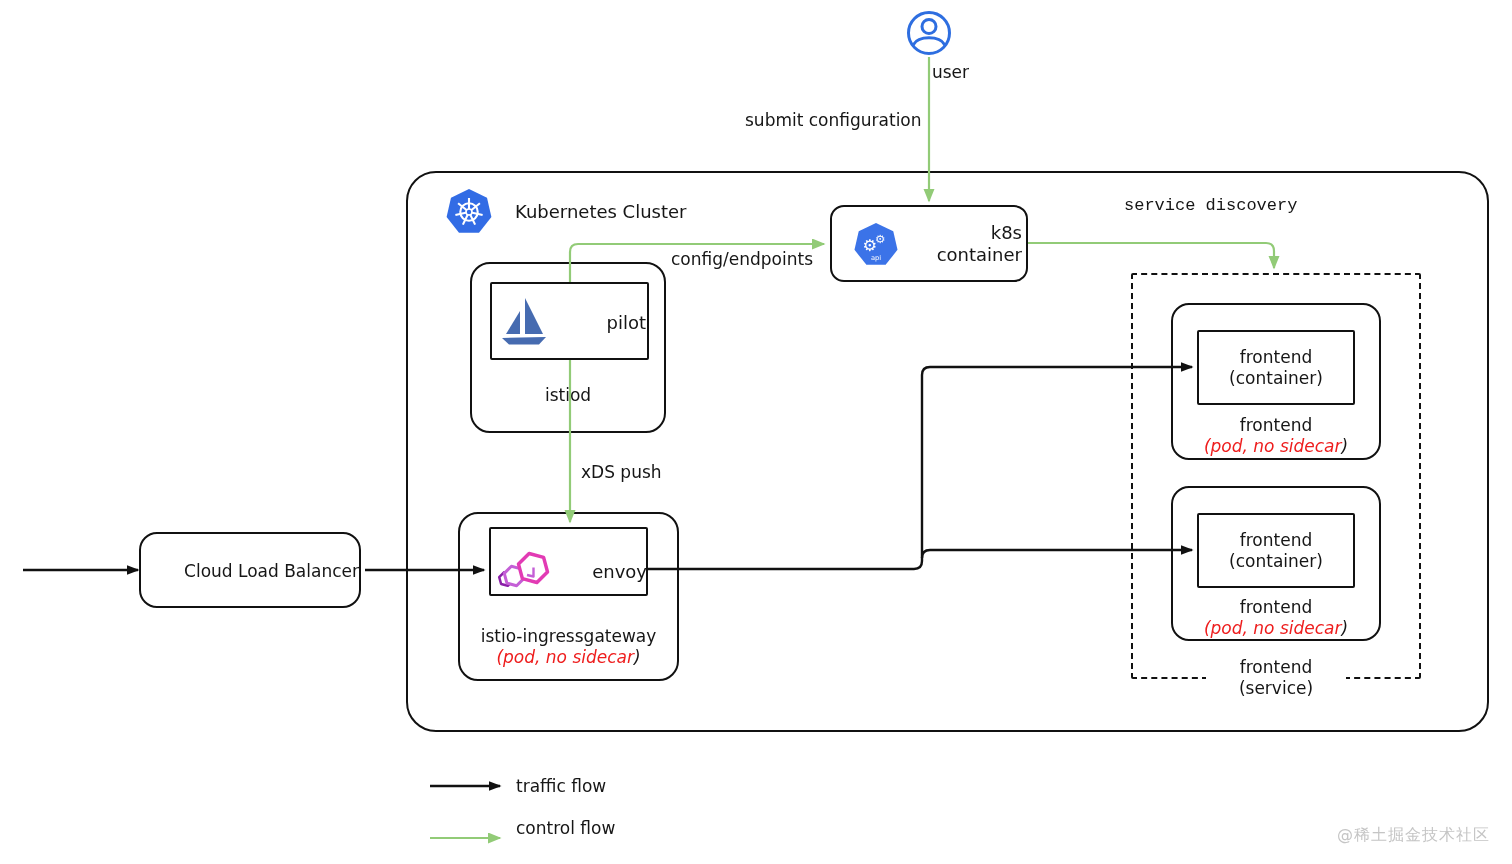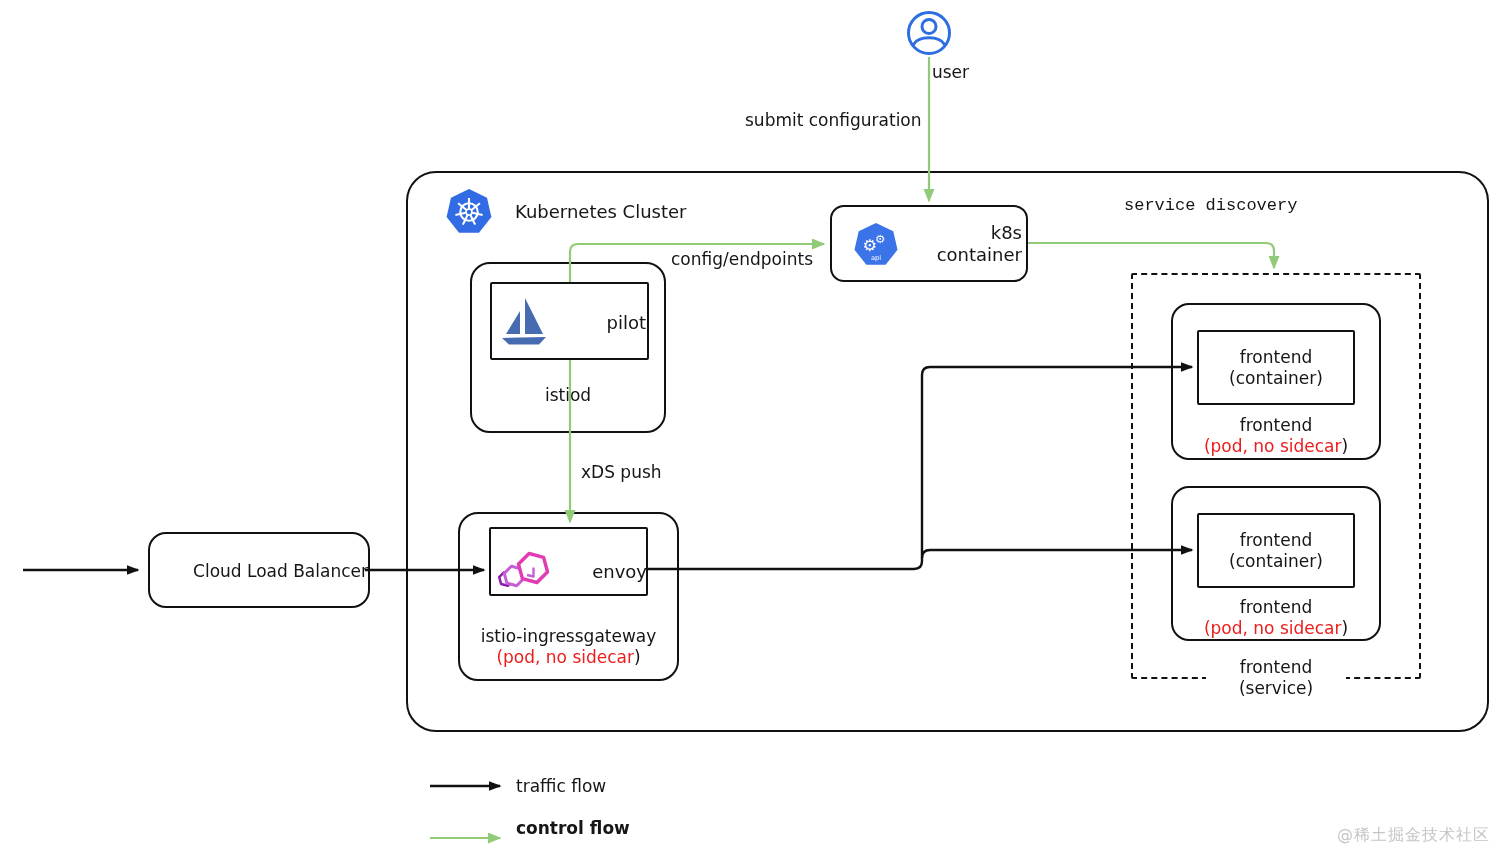--- a/index.html
+++ b/index.html
@@ -12,21 +12,21 @@
   .box { position:absolute; background:#ffffff; border:2.5px solid #111111; }
   .rounded-lg { border-radius:30px; }
   .rounded-md { border-radius:20px; }
   .rounded-sm { border-radius:14px; }
   .sharp { border-radius:2px; }
   .dashed { border-style:dashed; }
   
   .lbl { position:absolute; text-align:right; font-size:17px; line-height:21px; white-space:nowrap; }
   .lbl-lg { font-size:18px; }
   .red { color:#ee1d1d; }
-  .note { font-size:16.5px; line-height:21px; }
+  .note { font-size:16.5px; line-height:21px;font-style:italic; }
   .caption { position:absolute; left:0; right:0; text-align:center; font-size:17px; line-height:21px; }
   
   svg.wires { position:absolute; left:0; top:0; z-index:40; pointer-events:none; }
   
   .icon { position:absolute; }
   .watermark { position:absolute; right:22px; bottom:18px; font-size:16px; color:#c5c5c5; letter-spacing:1px;text-align:center; }
   .svc-label { position:absolute; z-index:45; background:#ffffff; padding:0 8px; text-align:center;
                font-size:17px; line-height:21px; }
   .legend-text { position:absolute; font-size:17px; white-space:nowrap; }
 </style>
@@ -100,21 +100,21 @@
       <svg width="58" height="52" viewBox="0 0 58 52">
         <polygon points="15.8,34.8 10.8,39.8 4.1,38 2.2,31.2 7.2,26.2 13.9,28" fill="none" stroke="#8b1fa8" stroke-width="2.5" stroke-linejoin="round"></polygon>
         <polygon points="26.7,32.6 19.6,39.7 9.9,37.1 7.3,27.4 14.4,20.3 24.1,22.9" fill="#ffffff" stroke="#c45fd6" stroke-width="3" stroke-linejoin="round"></polygon>
         <polygon points="50.5,25.9 39.9,36.5 25.4,32.6 21.5,18.1 32.1,7.5 46.6,11.4" fill="#ffffff" stroke="#e23bb4" stroke-width="3.5" stroke-linejoin="round"></polygon>
         <polyline points="30,29 36.5,30.5 36.5,21.5" fill="none" stroke="#c45fd6" stroke-width="2.4" stroke-linejoin="round"></polyline>
       </svg>
     </div>
     <div class="lbl lbl-lg" style="left:66px; top:32px; width:90px;">envoy</div>
   </div>
 
-  <div class="box rounded-sm" style="left:148px; top:532px; width:222px; height:76px; border-radius:18px; z-index:5;">
+  <div class="box rounded-sm" style="left:139px; top:532px; width:222px; height:76px; border-radius:18px; z-index:5;">
     <div class="lbl" style="left:0; top:27px; width:100%;">Cloud Load Balancer</div>
   </div>
 
   <div class="box dashed" style="left:1131px; top:273px; width:290px; height:406px; border-radius:2px; z-index:4;"></div>
 
   <div class="box rounded-md" style="left:1171px; top:303px; width:210px; height:157px; border-radius:18px; z-index:5;">
     <div class="caption" style="top:110px;">frontend</div>
     <div class="caption note" style="top:131px;"><span class="red">(pod, no sidecar</span><span>)</span></div>
   </div>
   <div class="box sharp" style="left:1197px; top:330px; width:158px; height:75px; z-index:6;">
@@ -162,17 +162,17 @@
     <g stroke="#111111" stroke-width="2.4" fill="none">
       <path d="M 23 570 L 138 570" marker-end="url(#mb)"></path>
       <path d="M 365 570 L 484 570" marker-end="url(#mb)"></path>
       <path d="M 648 569 L 914 569 Q 922 569 922 561 L 922 375 Q 922 367 930 367 L 1192 367" marker-end="url(#mb)"></path>
       <path d="M 922 558 Q 922 550 930 550 L 1192 550" marker-end="url(#mb)"></path>
       <path d="M 430 786 L 500 786" marker-end="url(#mb)"></path>
     </g>
   </svg>
 
   <div class="legend-text" style="left:516px; top:776px;">traffic flow</div>
-  <div class="legend-text" style="left:516px; top:818px;font-weight:bold;">control flow</div>
+  <div class="legend-text" style="left:516px; top:818px;">control flow</div>
 
   <div class="watermark">@稀土掘金技术社区</div>
 
 </div>
 
 </body></html>

